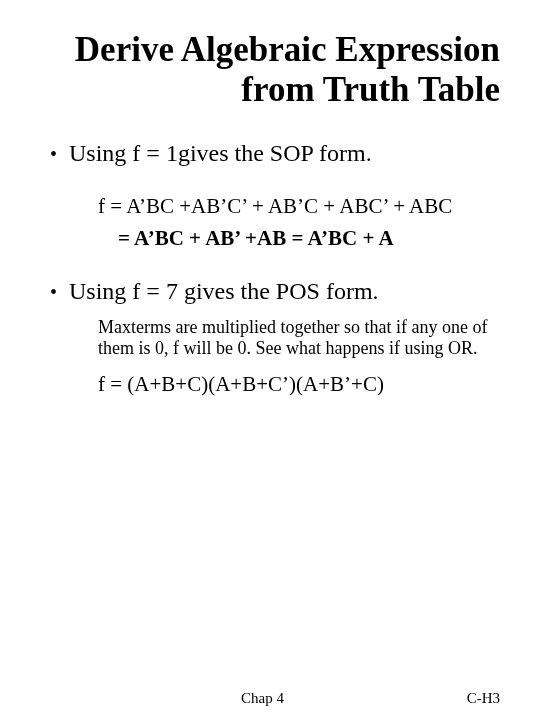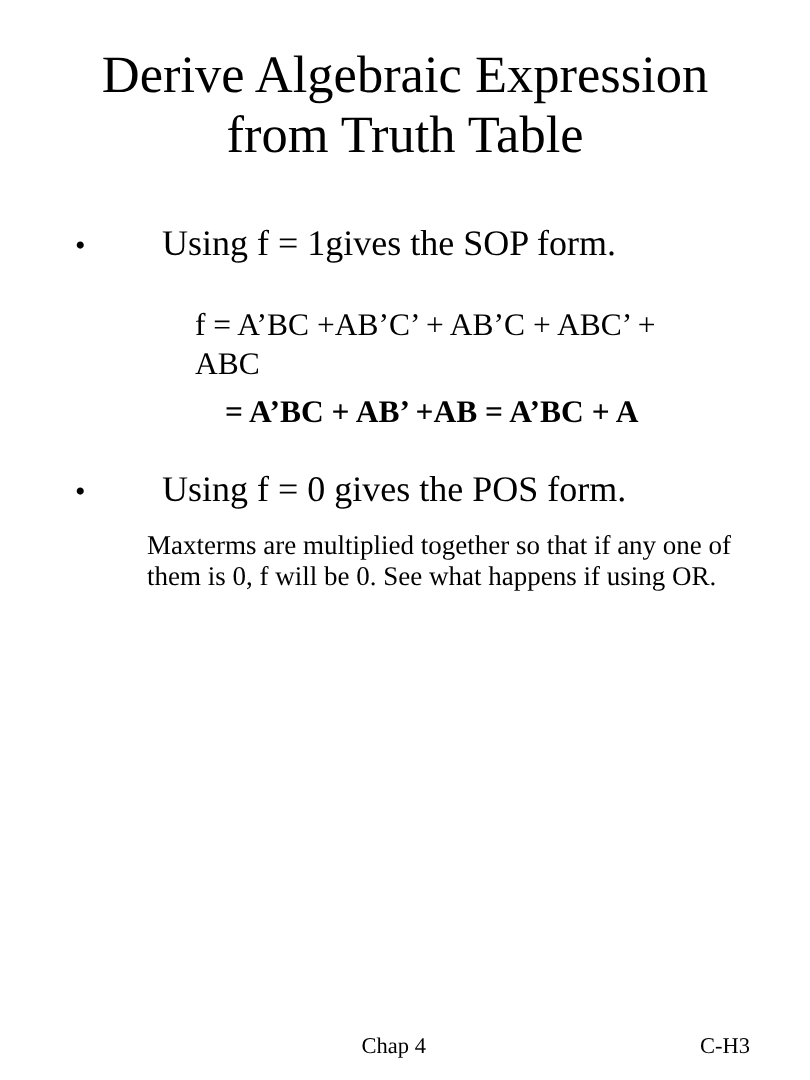--- a/index.html
+++ b/index.html
@@ -4,45 +4,44 @@
 <style>
   * { margin: 0; padding: 0; box-sizing: border-box; }
   html, body { width: 540px; height: 720px; background: #fff; font-family: "Times New Roman", Times, serif; color: #000; }
   .slide {
     width: 540px;
     height: 720px;
     position: relative;
     padding: 30px 40px 40px 40px;
   }
   .title {
-    text-align: center;
+    text-align: right;
     font-size: 35px;
     line-height: 1.15;
-    margin-bottom: 38px;
-    font-weight: normal;
+    margin-bottom: 28px;
+    font-weight: bold;
   }
   .bullet {
     font-size: 24px;
     margin-left: 10px;
     margin-bottom: 10px;
     display: flex;
     align-items: flex-start;
   }
   .bullet .dot {
     font-size: 20px;
     margin-right: 12px;
     line-height: 1.5;
   }
   .bullet .txt {
     line-height: 1.2;
-    margin-left: 39px;
   }
   .sub {
     font-size: 21px;
-    margin-left: 90px;
+    margin-left: 58px;
     margin-right: 30px;
     line-height: 1.25;
     margin-bottom: 6px;
   }
   .sub-small {
     font-size: 18px;
     margin-left: 58px;
     line-height: 1.18;
     margin-bottom: 6px;
   }
@@ -81,26 +80,27 @@
 
   <div class="spacer-md"></div>
 
   <div class="sub">f = A’BC +AB’C’ + AB’C + ABC’ + ABC</div>
   <div class="sub indent2">= A’BC + AB’ +AB = A’BC + A</div>
 
   <div class="spacer-lg"></div>
 
   <div class="bullet">
     <span class="dot">•</span>
-    <span class="txt">Using f = 0 gives the POS form.</span>
+    <span class="txt">Using f = 7 gives the POS form.</span>
   </div>
 
   <div class="sub-small">Maxterms are multiplied together so that if any one of them is 0, f will be 0. See what happens if using OR.</div>
 
   <div class="spacer-sm"></div>
 
+  <div class="sub">f = (A+B+C)(A+B+C’)(A+B’+C)</div>
 
   <div class="footer">
     <span class="center">Chap 4</span>
     <span class="right">C-H3</span>
   </div>
 
 </div>
 
 </body></html>

